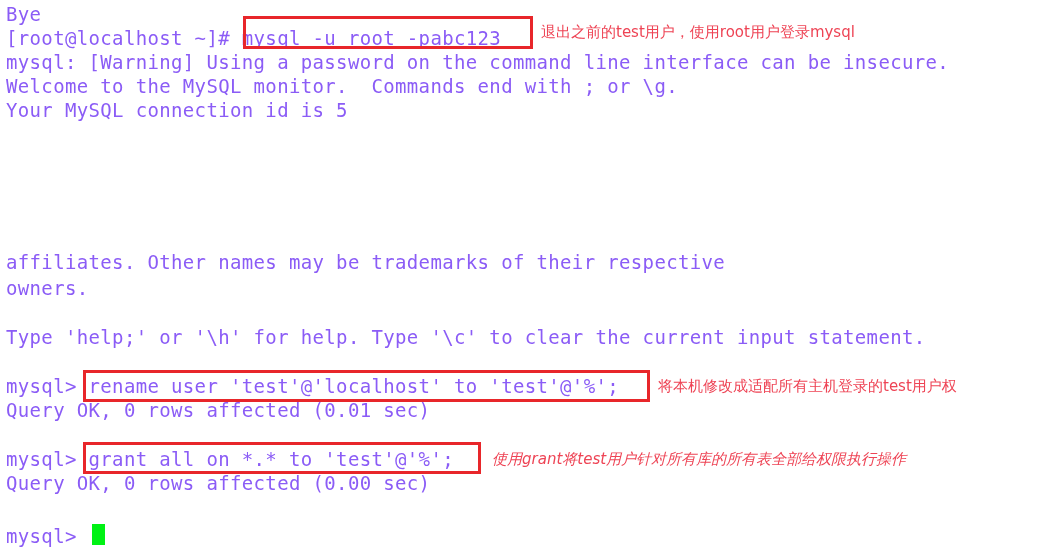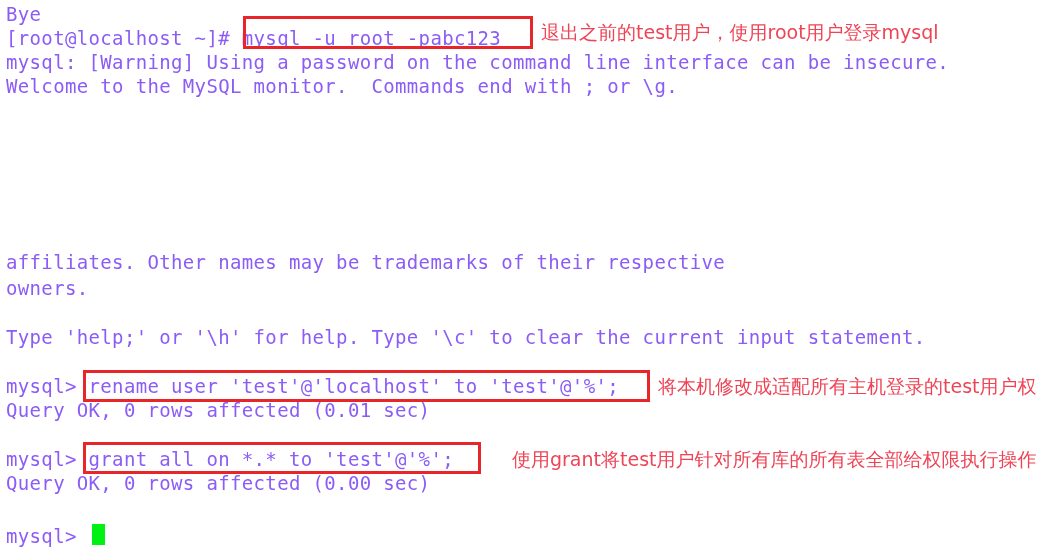--- a/index.html
+++ b/index.html
@@ -41,21 +41,21 @@
     position: absolute;
     border: 3px solid #e8262a;
     box-sizing: border-box;
     pointer-events: none;
   }
 
   
   .note {
     position: absolute;
     font-family: "DejaVu Sans", "Liberation Sans", sans-serif;
-    font-size: 19px;
+    font-size: 15px;
     line-height: 20px;
     color: #ee4455;
     white-space: nowrap;
     letter-spacing: 0px;
   }
 
   
   .cursor-block {
     position: absolute;
     width: 13px;
@@ -65,20 +65,21 @@
 </style>
 </head>
 <body>
 
 <div id="terminal">
 
   <div class="term-line" style="top:2px">Bye</div>
   <div class="term-line" style="top:26px">[root@localhost ~]# mysql -u root -pabc123</div>
   <div class="term-line" style="top:50px">mysql: [Warning] Using a password on the command line interface can be insecure.</div>
   <div class="term-line" style="top:74px">Welcome to the MySQL monitor.  Commands end with ; or \g.</div>
+  <div class="term-line" style="top:98px">Your MySQL connection id is 5</div>
   <div class="term-line" style="top:146px"></div>
   <div class="term-line" style="top:196px"></div>
   <div class="term-line" style="top:250px">affiliates. Other names may be trademarks of their respective</div>
   <div class="term-line" style="top:276px">owners.</div>
   <div class="term-line" style="top:300px"></div>
   <div class="term-line" style="top:325px">Type 'help;' or '\h' for help. Type '\c' to clear the current input statement.</div>
   <div class="term-line" style="top:349px"></div>
   <div class="term-line" style="top:374px">mysql&gt; rename user 'test'@'localhost' to 'test'@'%';</div>
   <div class="term-line" style="top:398px">Query OK, 0 rows affected (0.01 sec)</div>
   <div class="term-line" style="top:422px"></div>
@@ -88,15 +89,15 @@
   <div class="term-line" style="top:524px">mysql&gt;</div>
 
   <div class="cursor-block" style="left:92px; top:524px;"></div>
 
   <div class="hl-box" style="left:243px; top:16px;  width:290px; height:33px;"></div>
   <div class="hl-box" style="left:83px;  top:370px; width:567px; height:32px;"></div>
   <div class="hl-box" style="left:83px;  top:442px; width:398px; height:32px;"></div>
 
   <div class="note" style="left:541px; top:22px;">退出之前的test用户，使用root用户登录mysql</div>
   <div class="note" style="left:658px; top:376px;">将本机修改成适配所有主机登录的test用户权</div>
-  <div class="note" style="left:512px; top:449px;">使用grant将test用户针对所有库的所有表全部给权限执行操作</div>
+  <div class="note" style="left:492px; top:449px;font-style:italic;">使用grant将test用户针对所有库的所有表全部给权限执行操作</div>
 
 </div>
 
 </body></html>

